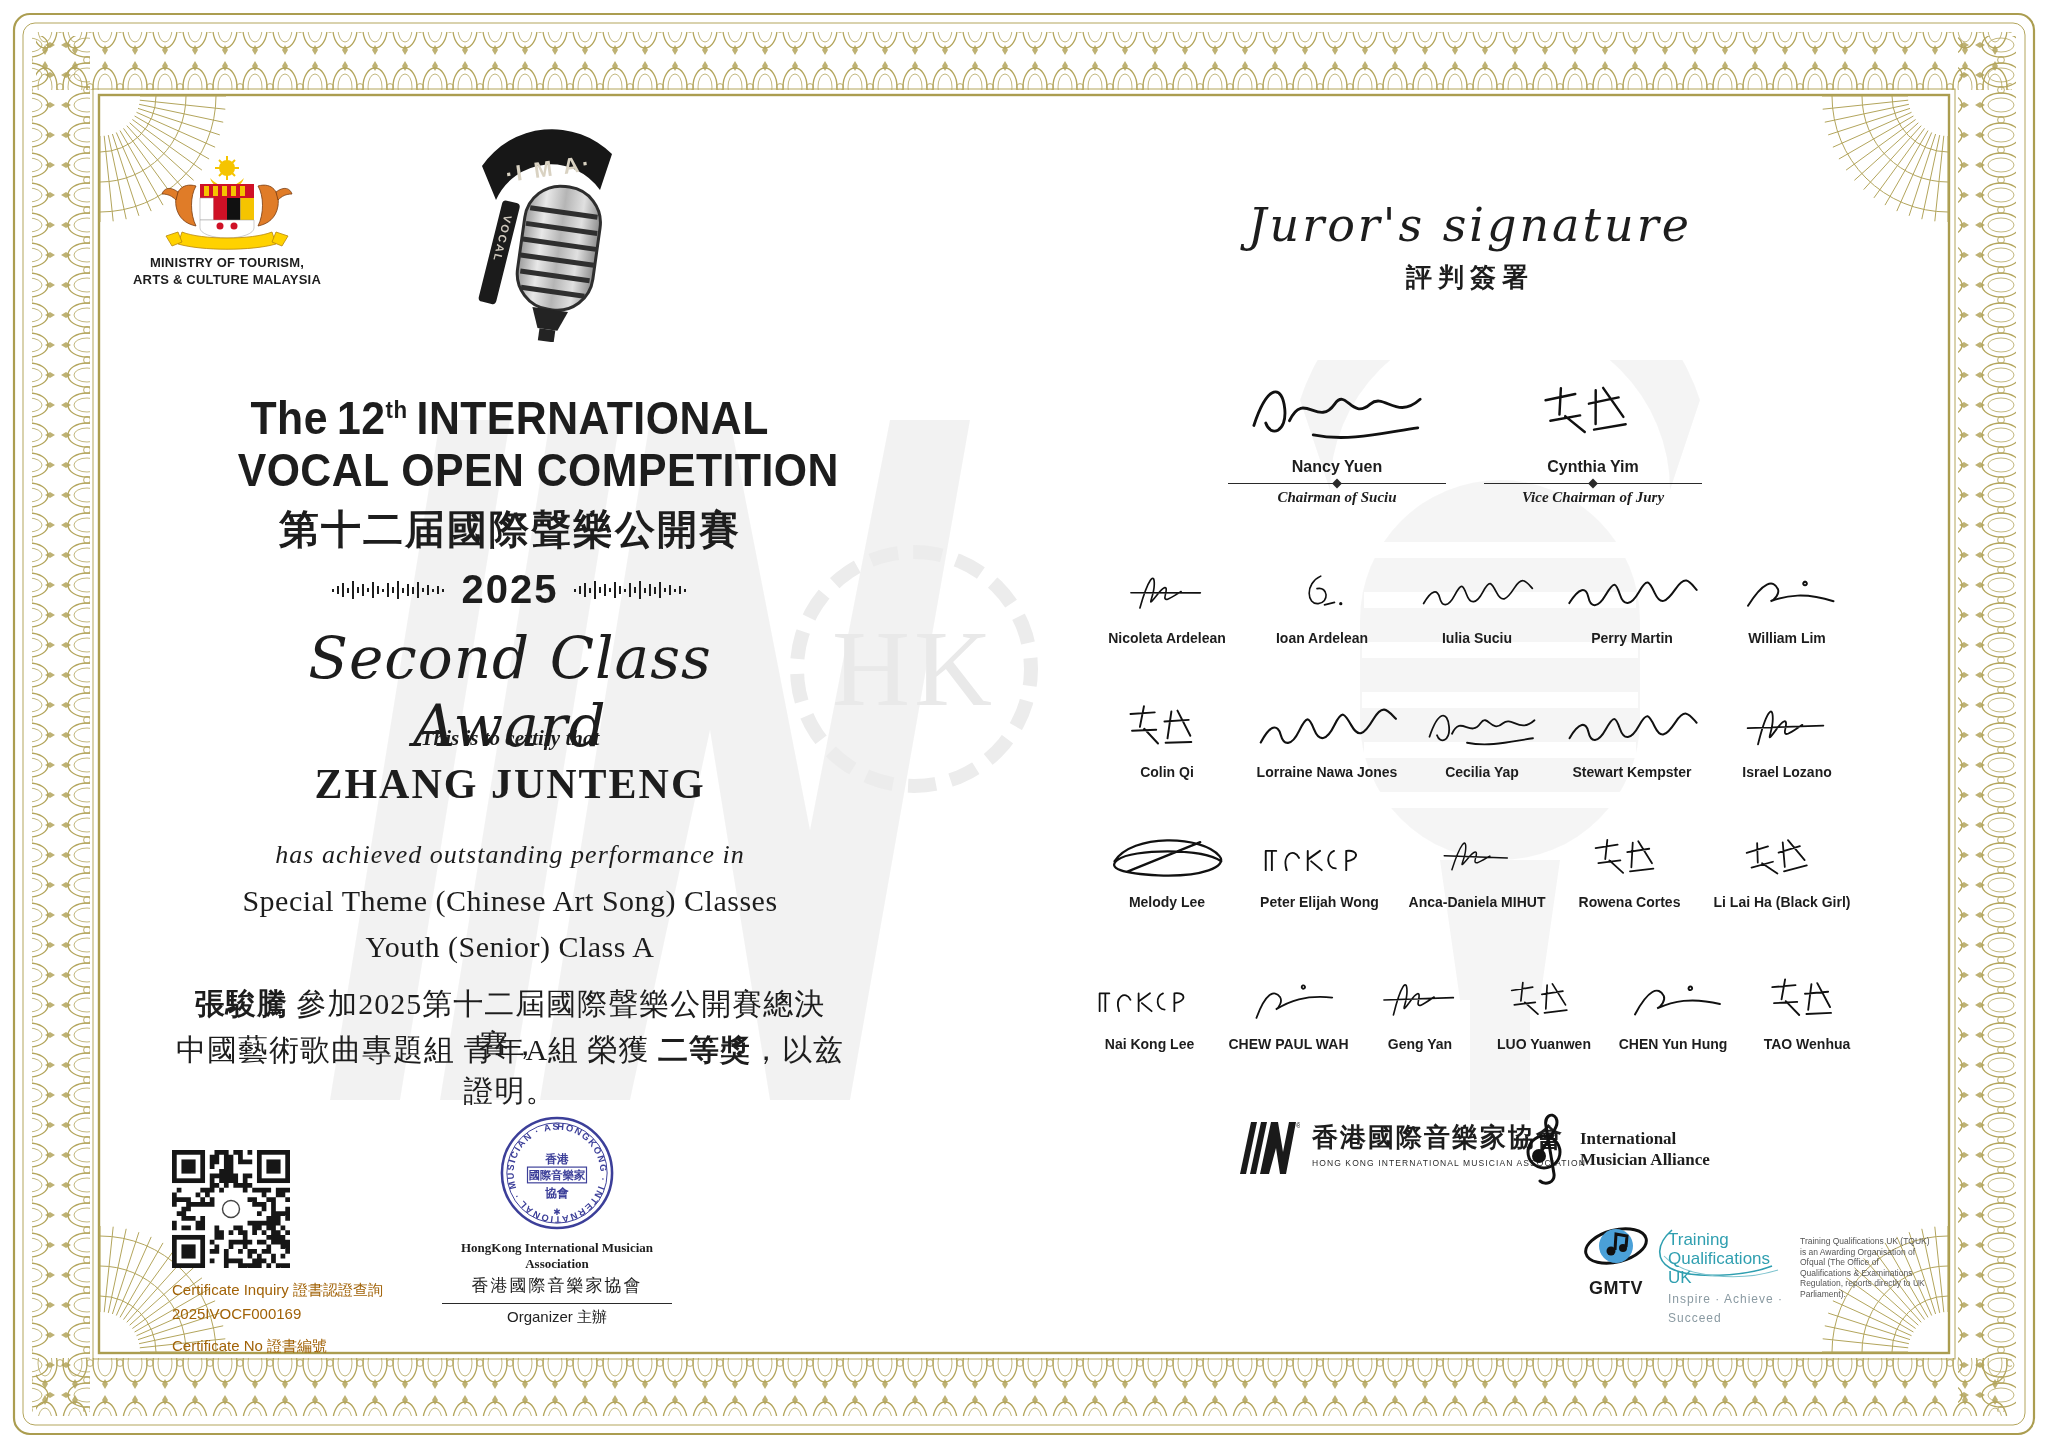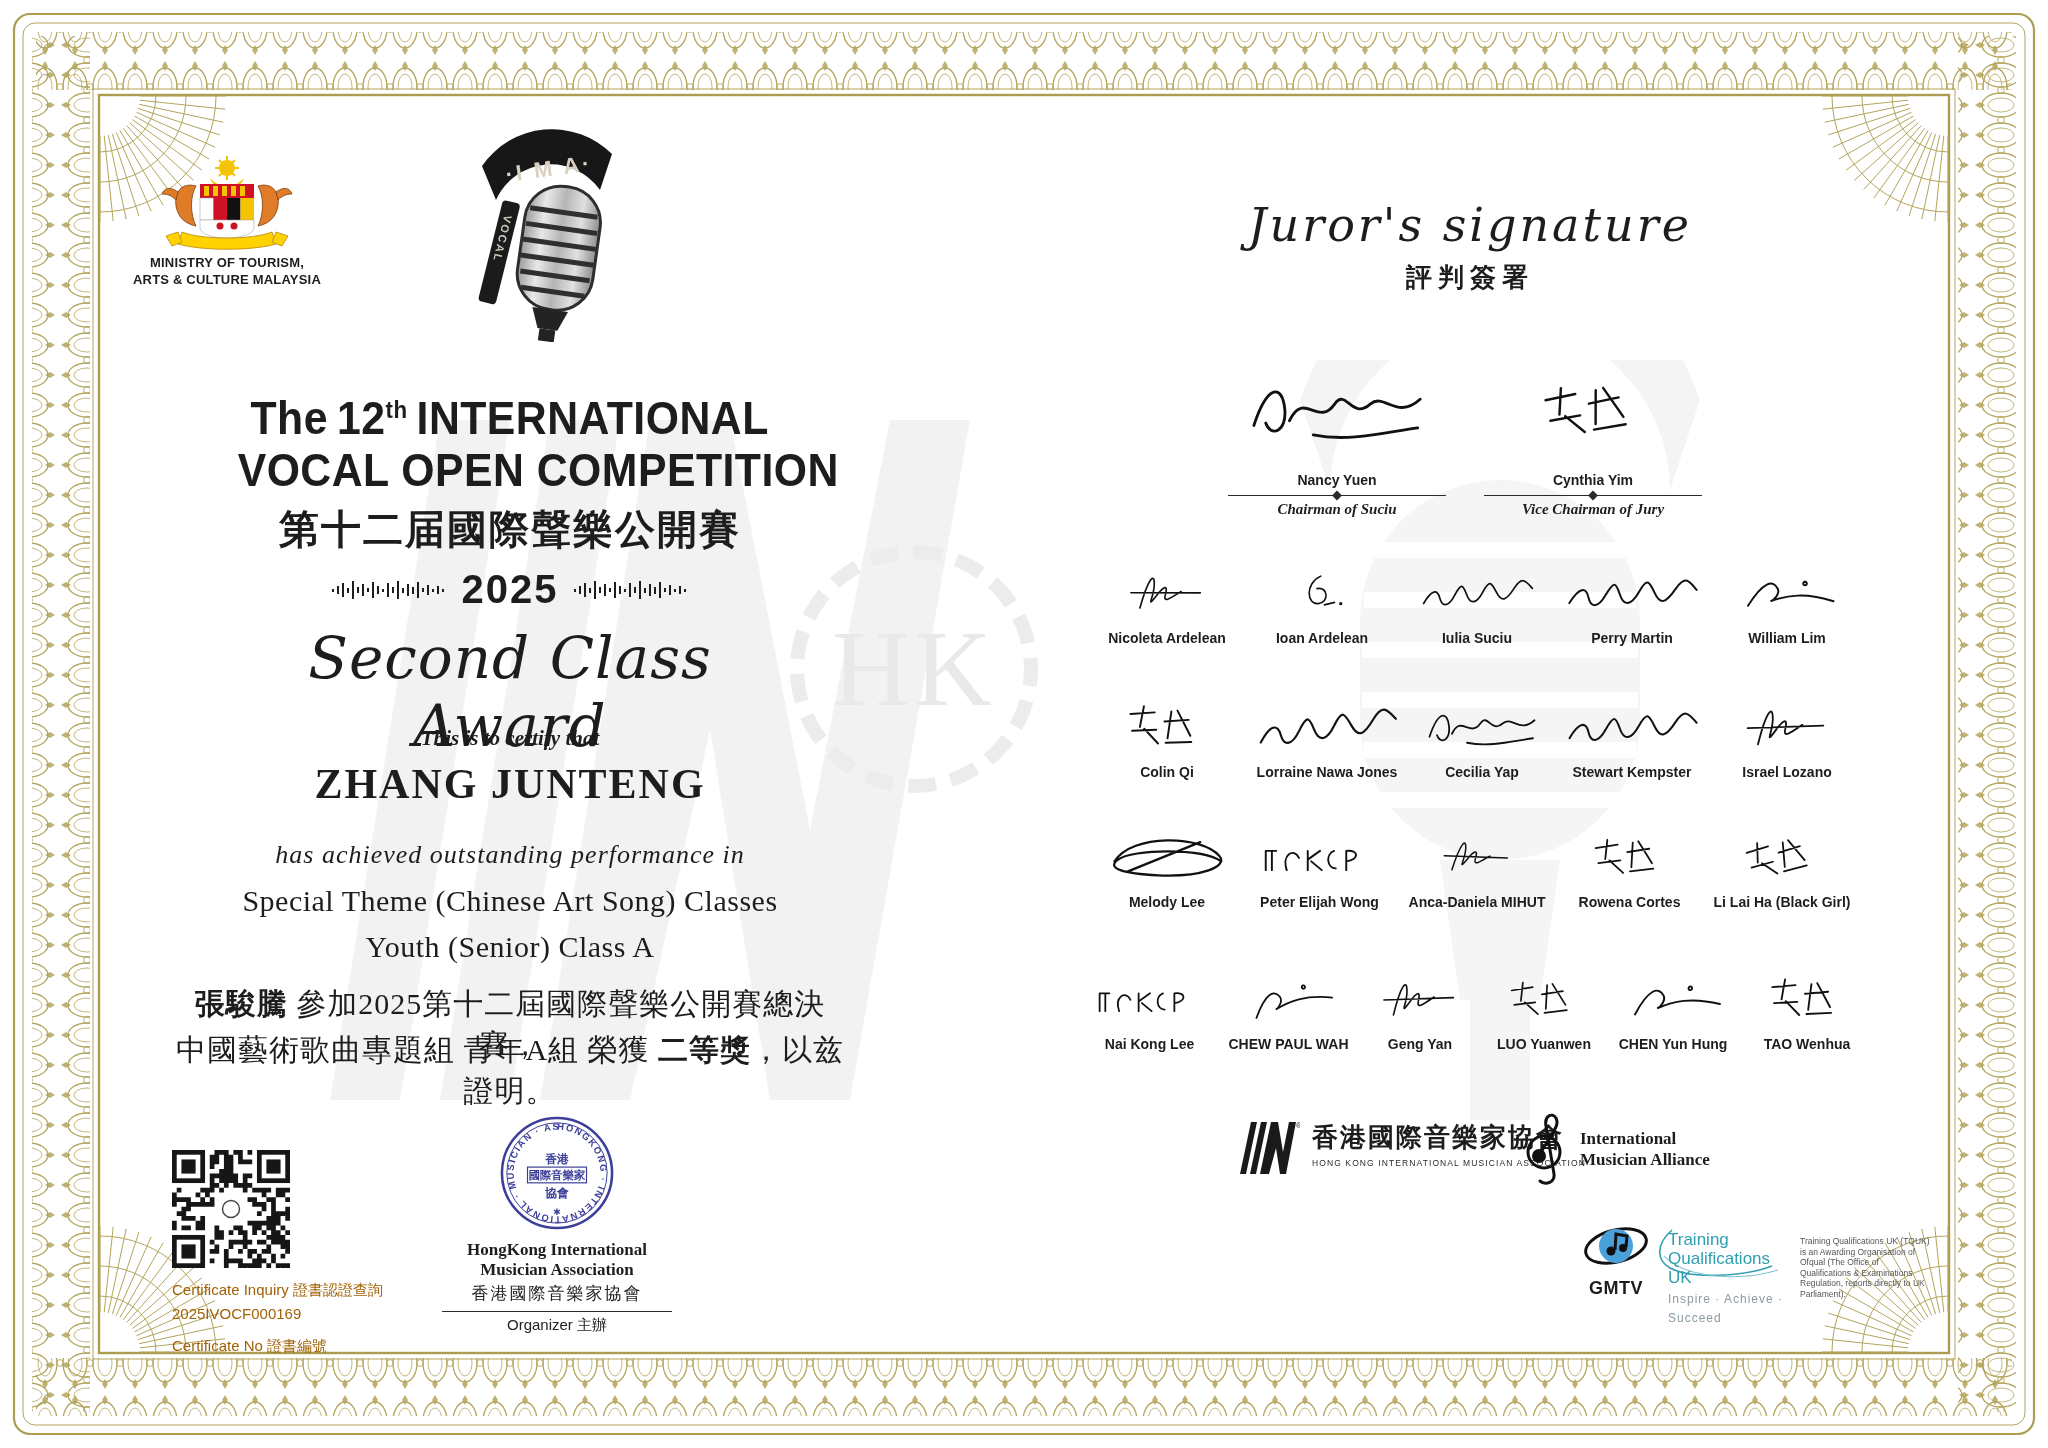--- a/index.html
+++ b/index.html
@@ -20,30 +20,30 @@
   .award{font-size:58px;letter-spacing:1px;}
   .certify{font-size:21px;font-weight:bold;font-style:italic;}
   .recipient{font-size:42px;font-weight:bold;letter-spacing:2px;}
   .achieve{font-size:26px;font-style:italic;letter-spacing:1px;}
   .cat{font-size:30px;letter-spacing:.5px;}
   .zhp{font-size:30px;letter-spacing:1px;}
   .zhp b{font-weight:bold;}
   .inq{font-size:15px;color:#a16207;line-height:24px;}
   
   .stampblk{width:230px;}
-  .orgen{font-size:17px;font-weight:bold;}
+  .orgen{font-size:13px;font-weight:bold;}
   .orgzh{font-size:17px;margin-top:2px;letter-spacing:2px;}
   .orgline{height:0;border-top:1.5px solid #2a2a2a;margin:6px 0 4px 0;}
   .orgrole{font-size:15px;color:#222;}
   
   .juryscript{font-size:46px;letter-spacing:3px;}
   .juryzh{font-size:26px;font-weight:bold;letter-spacing:6px;margin-top:8px;}
   .chair{width:230px;text-align:center;position:absolute;}
   .chair .sig{height:84px;}
-  .cname{font-size:14px;font-weight:bold;margin-top:16px;}
+  .cname{font-size:16px;font-weight:bold;margin-top:2px;}
   .sigline{position:relative;height:0;border-top:1.5px solid #2a2a2a;margin:7px 6px 5px 6px;}
   .diamond{position:absolute;left:50%;top:-4px;width:7px;height:7px;background:#2a2a2a;
            transform:translateX(-50%) rotate(45deg);}
   .crole{font-size:15px;font-style:italic;font-family:"Liberation Serif",serif;font-weight:bold;}
   .jrow{position:absolute;display:flex;justify-content:space-between;}
   .jcell{text-align:center;display:flex;flex-direction:column;align-items:center;justify-content:flex-end;}
   .jcell .sig{height:66px;margin-bottom:4px;}
   .jname{font-size:14px;font-weight:bold;white-space:nowrap;}
   .sig path, .sig use{stroke:#111;fill:none;}
   svg.sig{overflow:visible;}

